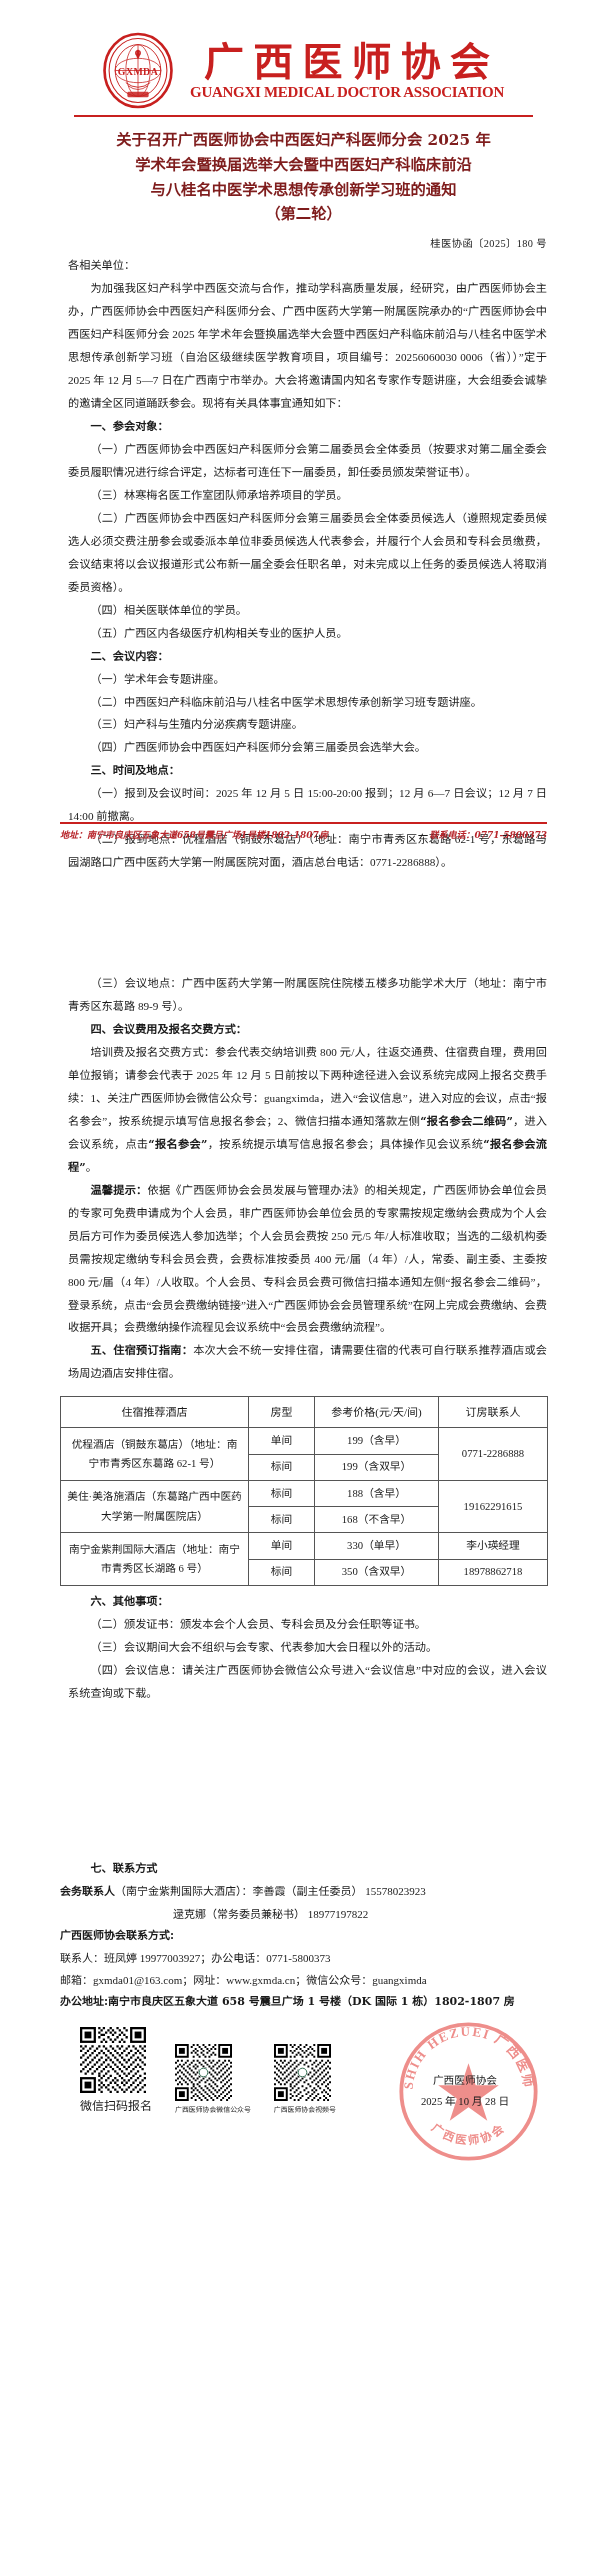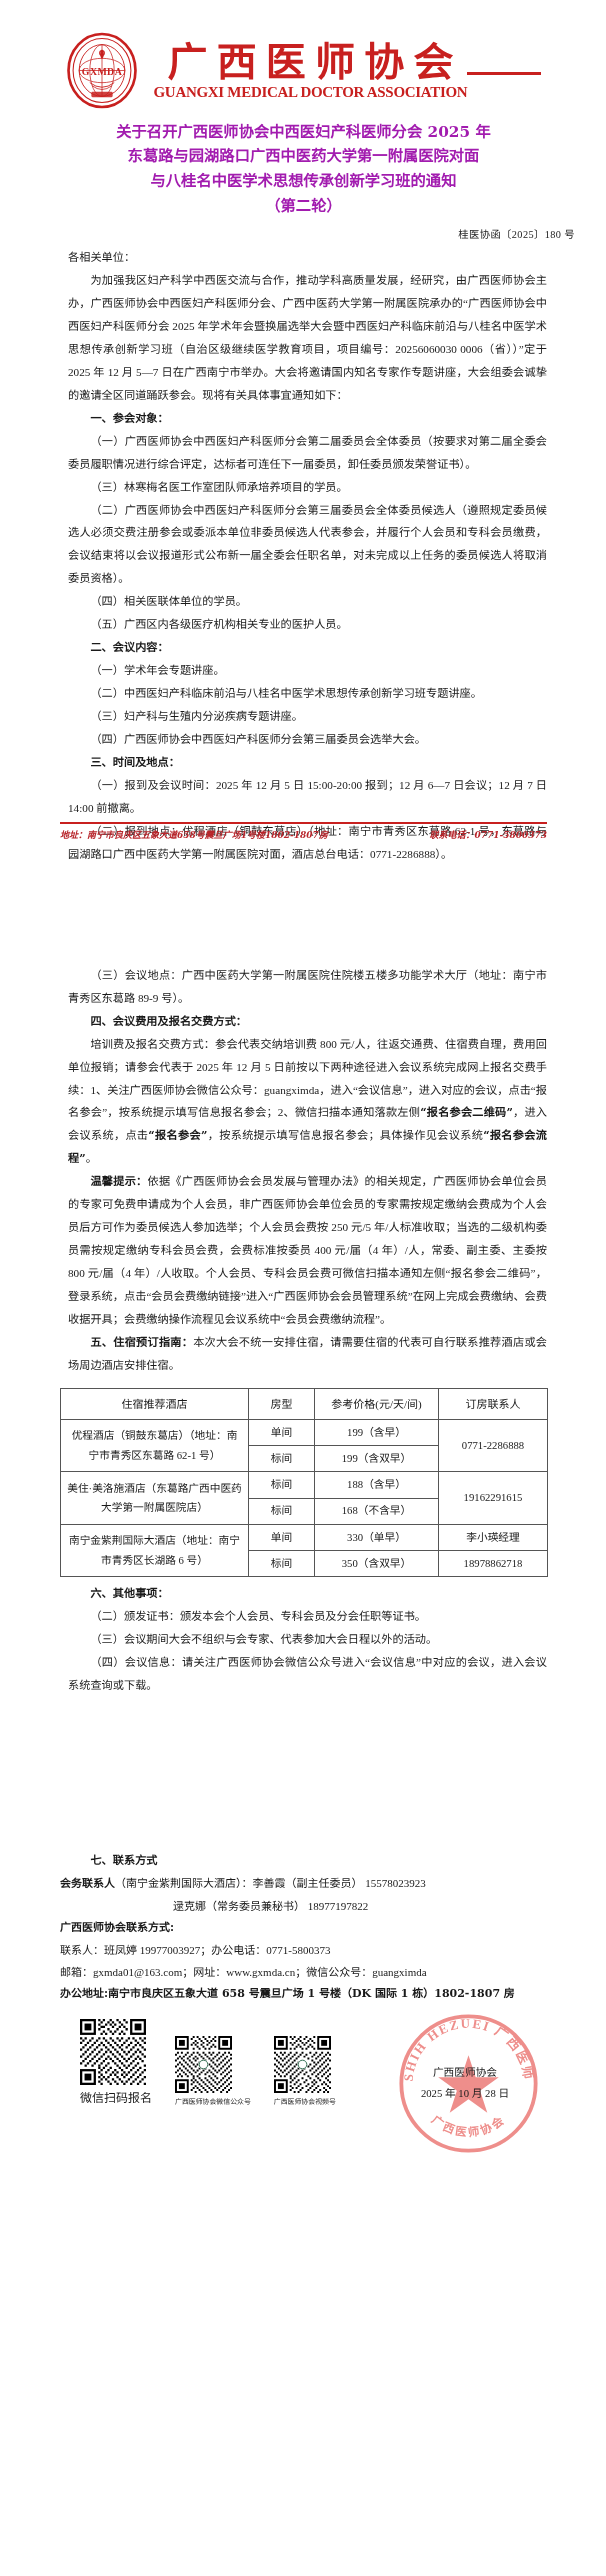--- a/index.html
+++ b/index.html
@@ -23,21 +23,21 @@
 
   
   .letterhead {
     padding: 32px 0 0 0;
     display: flex;
     justify-content: center;
     align-items: center;
   }
   .lh-inner {
     display: flex;
-    flex-direction: row;
+    flex-direction: column;
     align-items: center;
     width: 474px;
   }
   .lh-row {
     display: flex;
     align-items: center;
     justify-content: center;
     gap: 17px;
   }
   .lh-emblem {
@@ -79,27 +79,27 @@
   }
 
   
   .doc-title {
     margin: 10.7px 0 0 0;
     text-align: center;
     font-family: "DejaVu Serif", "Liberation Serif", serif;
     font-weight: bold;
     font-size: 15.3px;
     line-height: 1.62;
-    color: #a21caf;
+    color: #7f1d1d;
   }
   .doc-title .tline { display: block; }
 
   .doc-number {
     margin-top: 7.7px;
-    padding-right: 32px;
+    padding-right: 60px;
     text-align: right;
     font-size: 10.3px;
     color: #222;
     letter-spacing: 0.4px;
   }
 
   
   .body-wrap {
     padding: 4.6px 60px 0 60px;
     margin-left: 8px;
@@ -252,21 +252,21 @@
           <div class="lh-cn">广西医师协会</div>
           <div class="lh-en">GUANGXI MEDICAL DOCTOR ASSOCIATION</div>
         </div>
       </div>
       <div class="lh-rule"></div>
     </div>
   </div>
 
   <div class="doc-title">
     <span class="tline">关于召开广西医师协会中西医妇产科医师分会 2025 年</span>
-    <span class="tline">东葛路与园湖路口广西中医药大学第一附属医院对面</span>
+    <span class="tline">学术年会暨换届选举大会暨中西医妇产科临床前沿</span>
     <span class="tline">与八桂名中医学术思想传承创新学习班的通知</span>
     <span class="tline">（第二轮）</span>
   </div>
 
   <div class="doc-number">桂医协函〔2025〕180 号</div>
 
   <div class="body-wrap">
     <p class="para">各相关单位：</p>
     <p class="para indent">为加强我区妇产科学中西医交流与合作，推动学科高质量发展，经研究，由广西医师协会主办，广西医师协会中西医妇产科医师分会、广西中医药大学第一附属医院承办的“广西医师协会中西医妇产科医师分会 2025 年学术年会暨换届选举大会暨中西医妇产科临床前沿与八桂名中医学术思想传承创新学习班（自治区级继续医学教育项目，项目编号：20256060030 0006（省））”定于 2025 年 12 月 5—7 日在广西南宁市举办。大会将邀请国内知名专家作专题讲座，大会组委会诚挚的邀请全区同道踊跃参会。现将有关具体事宜通知如下：</p>
 

